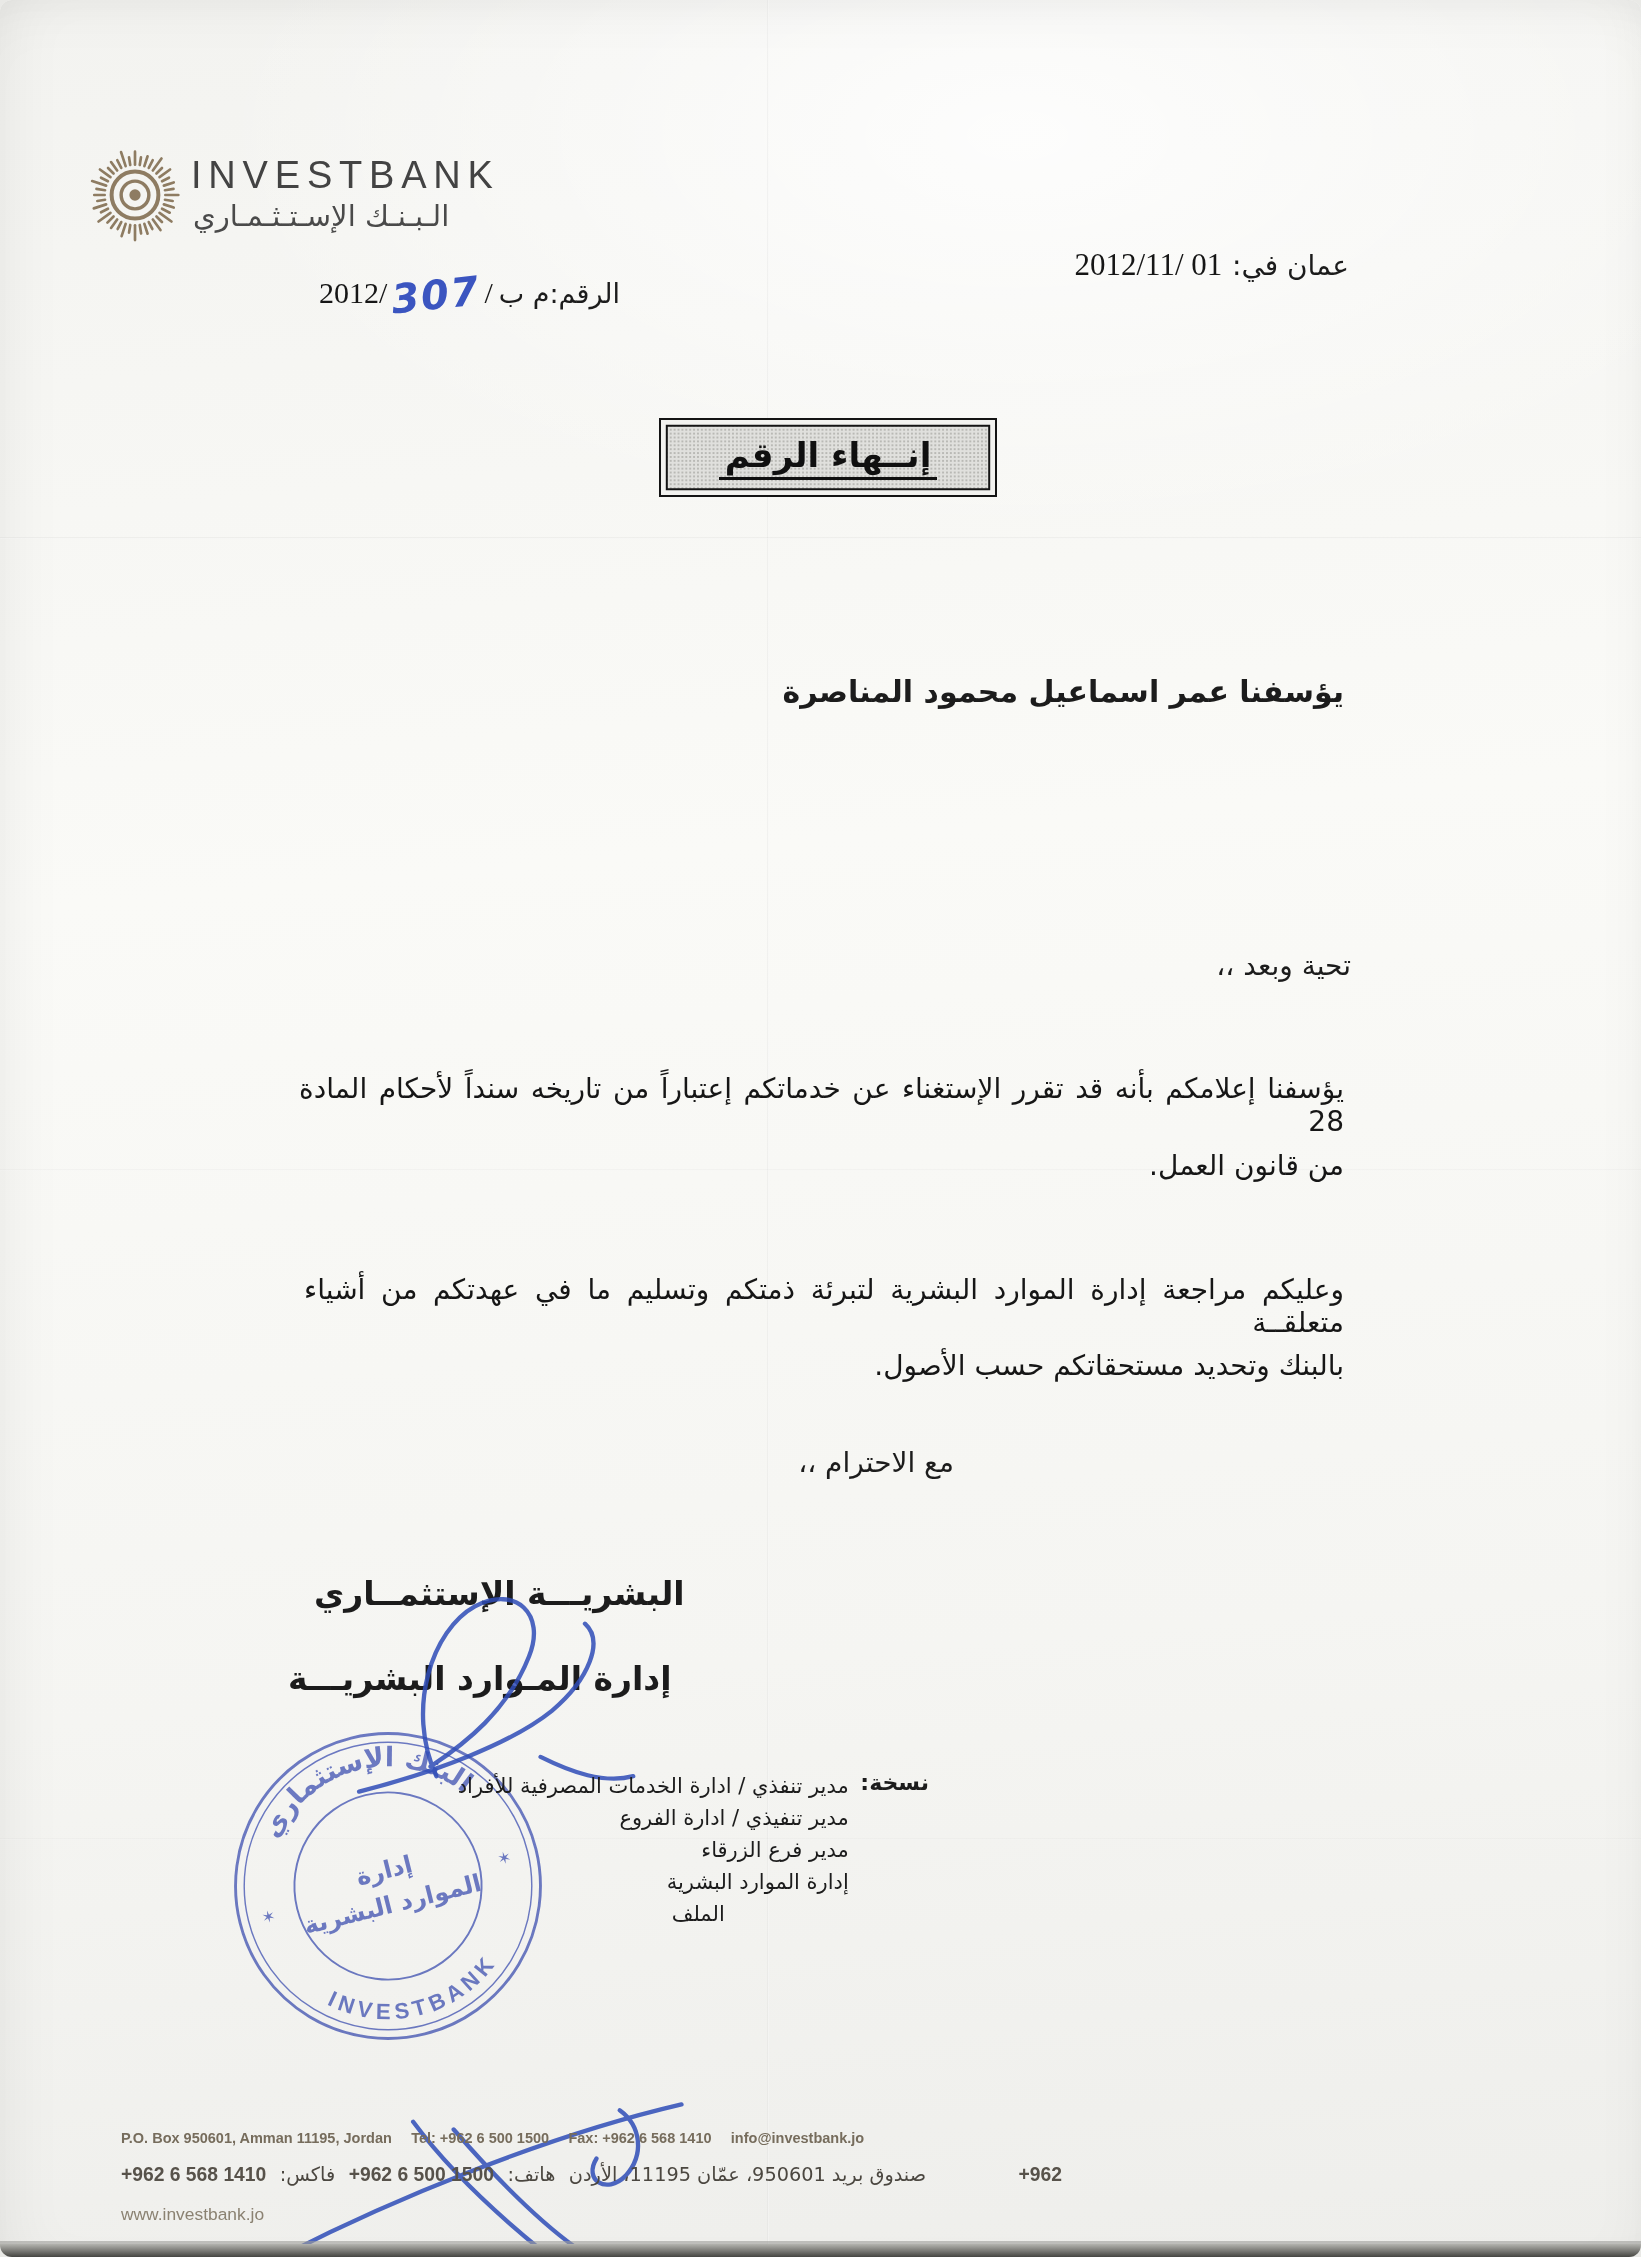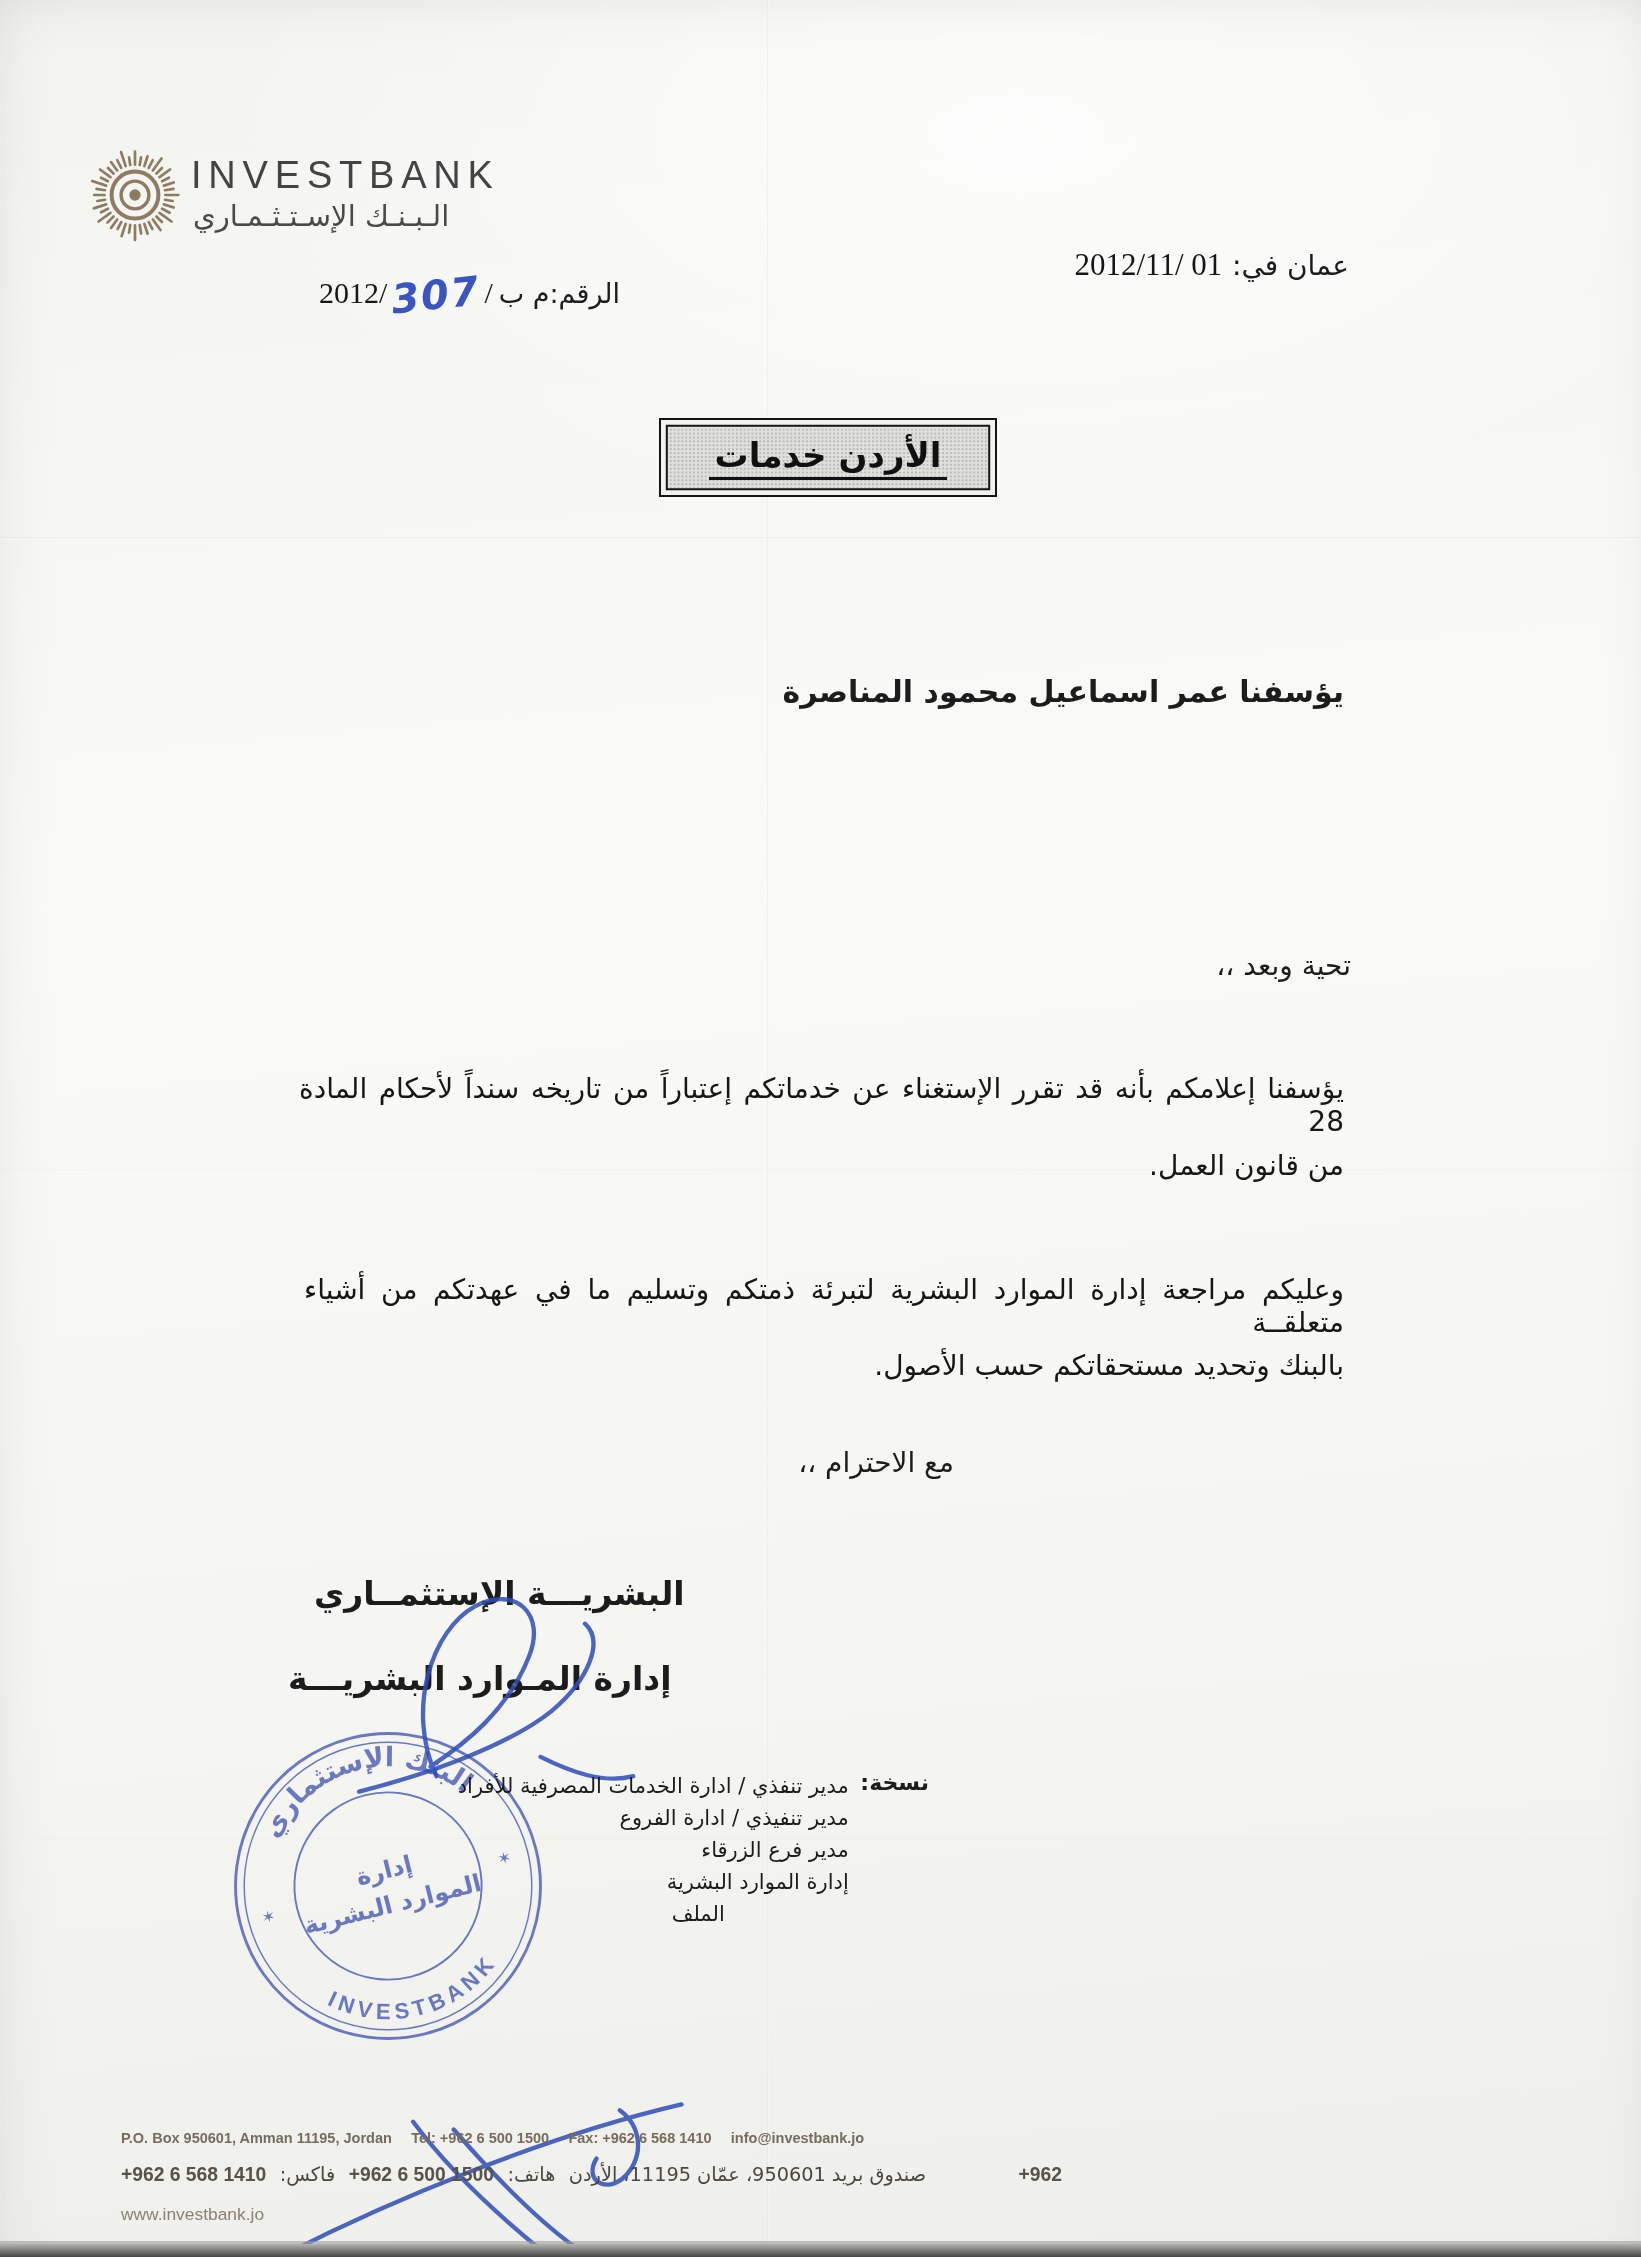--- a/index.html
+++ b/index.html
@@ -5,20 +5,21 @@
   html,body{margin:0;padding:0;background:#e9e9e6;}
   .page{
     position:relative;width:1641px;height:2257px;overflow:hidden;
     font-family:"DejaVu Sans",sans-serif;color:#1c1c1c;
     background:
       radial-gradient(1352px 676px at 62% 6%, rgba(255,255,255,.8), transparent 60%),
       linear-gradient(175deg,#f3f3f0 0%,#fafaf7 38%,#f5f5f2 72%,#eeeeeb 100%);
     box-shadow: inset 33px 0 68px -33px rgba(0,0,0,.07),
                 inset -23px 0 58px -29px rgba(0,0,0,.05),
                 inset 0 42px 68px -42px rgba(0,0,0,.05);
+    border-radius: 12px;
   }
   .crease{position:absolute;pointer-events:none;}
   .crease-v{left:767px;top:0;width:1.9px;height:100%;
     background:linear-gradient(90deg,rgba(0,0,0,.05),rgba(255,255,255,.55));}
   .crease-h{left:0;width:100%;height:1.9px;
     background:linear-gradient(180deg,rgba(0,0,0,.055),rgba(255,255,255,.45));}
   .ch1{top:537px;} .ch2{top:1169px;opacity:.6;} .ch3{top:1838px;opacity:.55;}
 
   
   .sun{position:absolute;left:83px;top:143px;width:104px;height:104px;}
@@ -160,21 +161,21 @@
     <span class="ref-num-serif">/</span>
     <span class="ref-ar">الرقم:م ب</span>
   </div>
 
   <div class="date-line">
     <span class="date-serif">2012/11/ 01</span>
     <span class="date-ar">عمان في:</span>
   </div>
 
   <div class="subject-box">
-    <span>الأردن خدمات</span>
+    <span>إنــهاء الرقم</span>
   </div>
 
   <div class="addressee">يؤسفنا عمر اسماعيل محمود المناصرة</div>
   <div class="greeting">تحية وبعد ،،</div>
   <div class="pline p1l1">يؤسفنا إعلامكم بأنه قد تقرر الإستغناء عن خدماتكم إعتباراً من تاريخه سنداً لأحكام المادة 28</div>
   <div class="pline p1l2">من قانون العمل.</div>
   <div class="pline p2l2">بالبنك وتحديد مستحقاتكم حسب الأصول.</div>
   <div class="pline p2l1">وعليكم مراجعة إدارة الموارد البشرية لتبرئة ذمتكم وتسليم ما في عهدتكم من أشياء متعلقــة</div>
   <div class="closing">مع الاحترام ،،</div>
 

